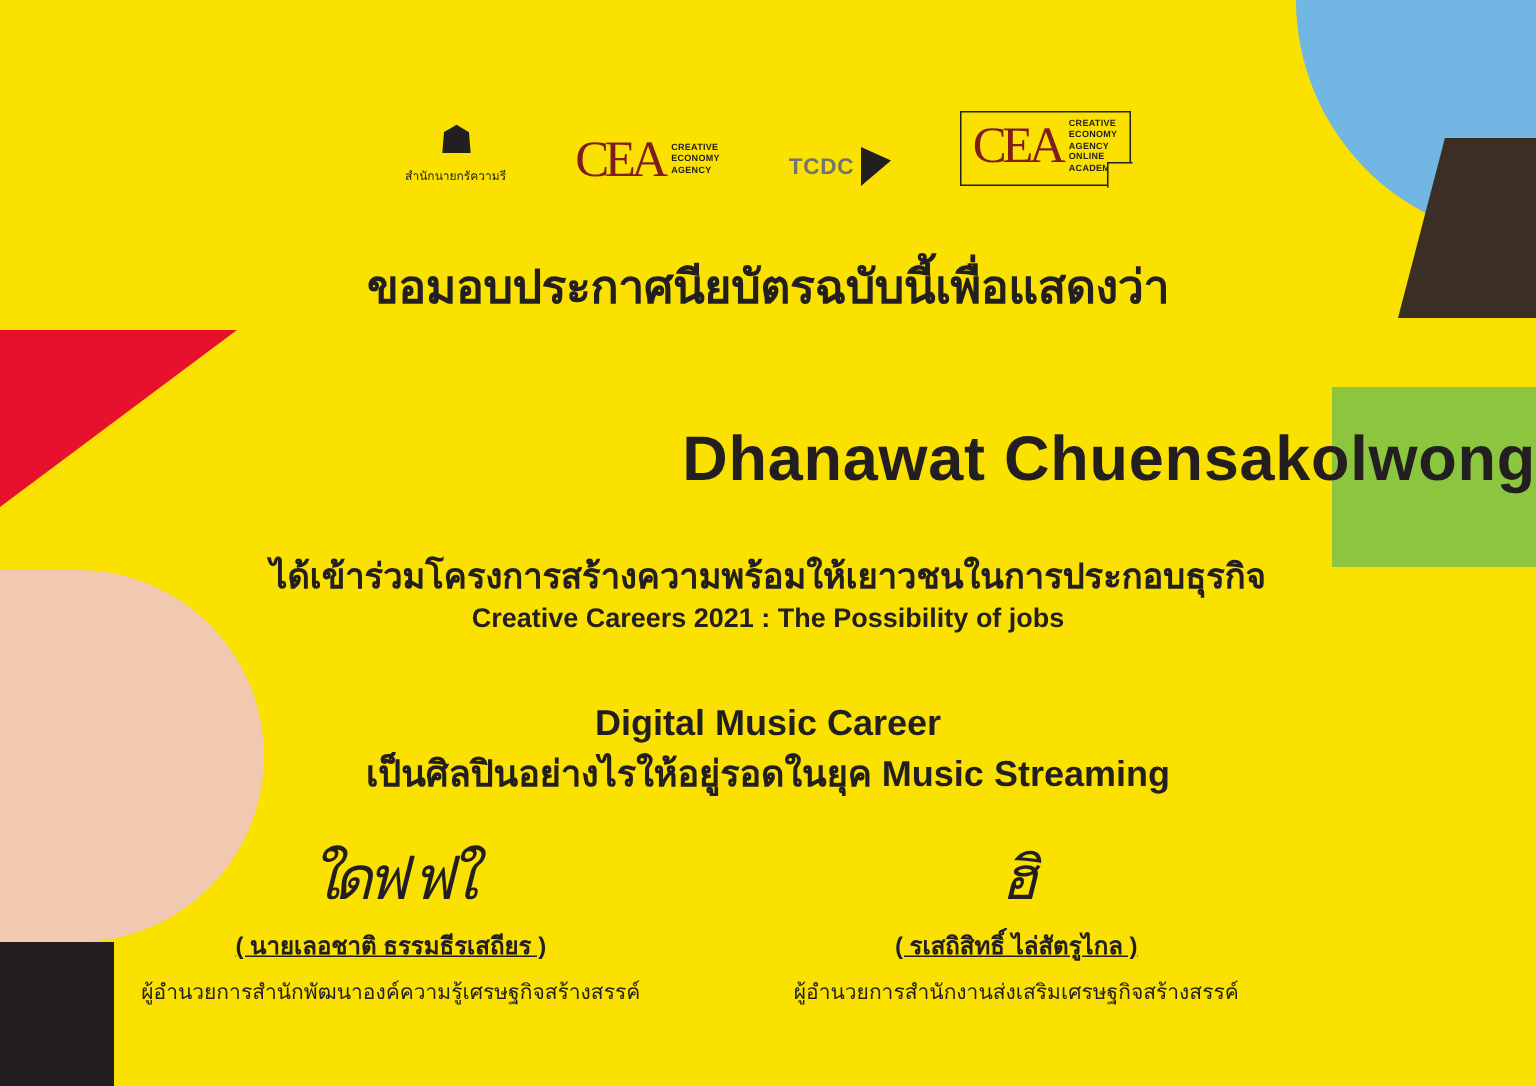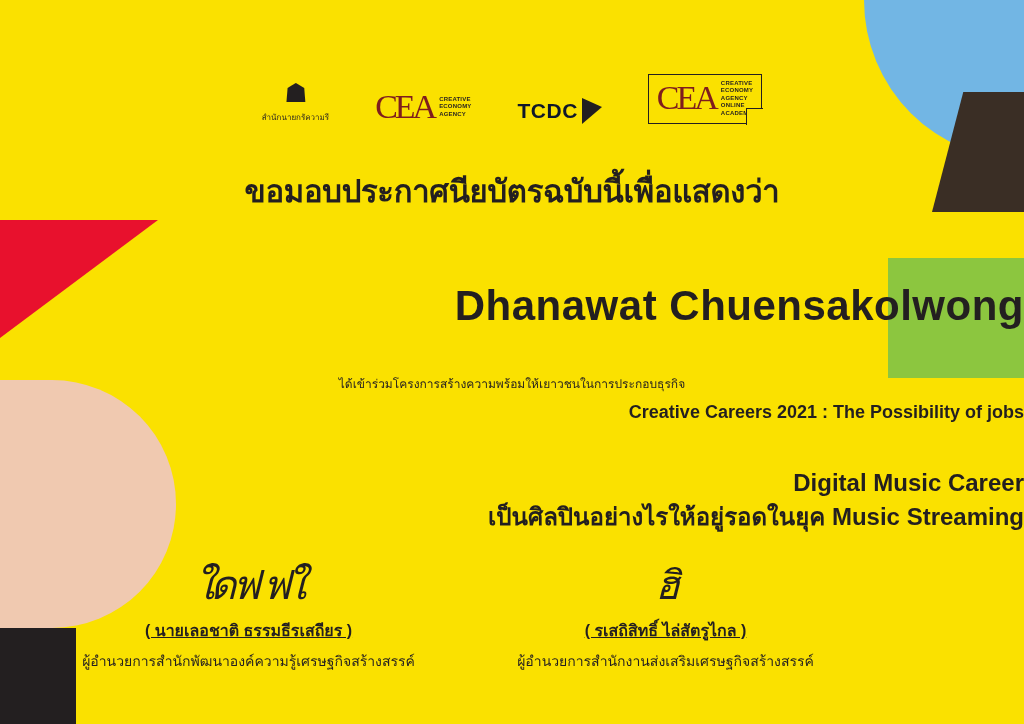--- a/index.html
+++ b/index.html
@@ -115,24 +115,24 @@
     font-size: 6px;
     line-height: 7.5px;
     font-weight: bold;
     color: #231F20;
     text-align: left;
     letter-spacing: 0.2px;
   }
 
   .tcdc-wrap { display: flex; align-items: center; gap: 4px; }
   .tcdc-text {
-    font-size: 21px;
+    font-size: 15px;
     font-weight: bold;
     letter-spacing: 0.5px;
-    color: #0f172a;
+    color: #737373;
   }
   .tcdc-mark {
     width: 0; height: 0;
     border-left: 20px solid #231F20;
     border-top: 9px solid transparent;
     border-bottom: 17px solid transparent;
   }
 
   .academy-box {
     border: 1.6px solid #231F20;
@@ -179,47 +179,45 @@
     font-weight: bold;
     letter-spacing: 0.5px;
     text-align: right;
   }
   .body-lines {
     position: absolute;
     top: 370px;
     width: 100%;
   }
   .body-line {
-    font-size: 12px;
-    font-weight: normal;
+    font-size: 23px;
+    font-weight: bold;
     line-height: 28px;
   }
   .body-line-en {
     font-size: 18px;
     font-weight: bold;
     line-height: 28px;
-    text-align: right;
   }
   .course {
     position: absolute;
     top: 466px;
     width: 100%;
   }
   .course-line {
     font-size: 24px;
     font-weight: bold;
     line-height: 34px;
-    text-align: right;
   }
 
   
   .signatures {
     position: absolute;
     top: 560px;
-    left: 0;
+    left: 12px;
     width: 904px;
     display: flex;
     gap: 40px;
   }
   .sig-block {
     width: 50%;
     text-align: center;
     color: #231F20;
   }
   .sig-block.left { padding-left: 60px; }

